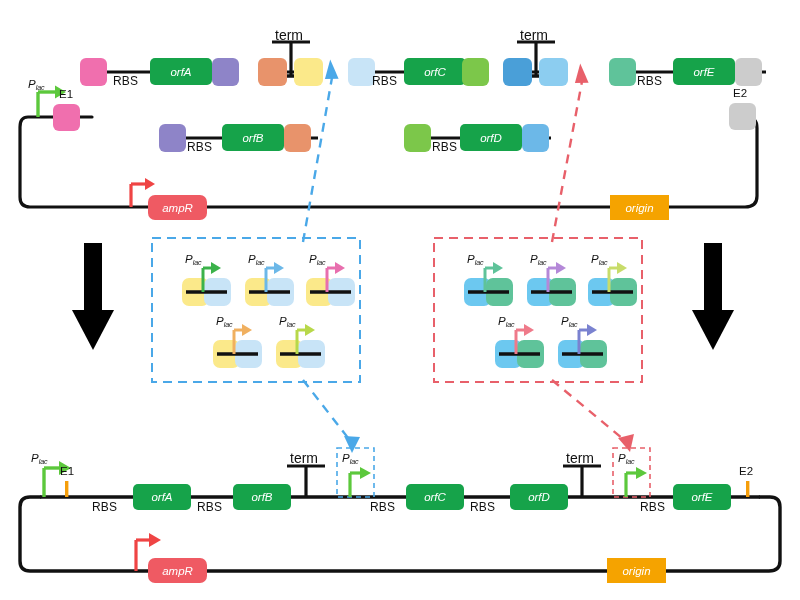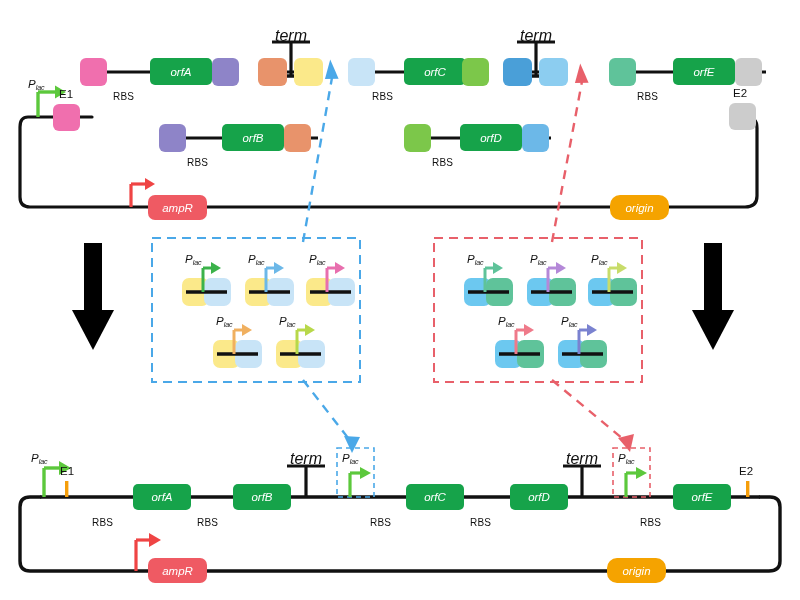--- a/index.html
+++ b/index.html
@@ -1,28 +1,28 @@
 <!DOCTYPE html>
 <html><head>
 <meta charset="utf-8">
 <style>
   html,body{margin:0;padding:0;background:#ffffff;}
   body{width:800px;height:600px;position:relative;overflow:hidden;
        font-family:"Liberation Sans","DejaVu Sans",sans-serif;}
   #stage{position:absolute;inset:0;width:800px;height:600px;}
-  .rbs{position:absolute;font-size:10px;color:#111;letter-spacing:.2px;margin-top:17px;}
+  .rbs{position:absolute;font-size:12px;color:#111;letter-spacing:.2px;}
   .plac{position:absolute;font-style:italic;font-size:11.5px;color:#111;}
   .plac sub{font-size:7px;font-style:italic;vertical-align:baseline;position:relative;top:2px;}
-  .term-lbl{position:absolute;font-style:italic;font-size:16px;color:#111;}
+  .term-lbl{position:absolute;font-size:14px;color:#111;}
   .e-lbl{position:absolute;font-size:11.5px;color:#111;}
   .gene{position:absolute;border-radius:5px;background:#16a34a;color:#fff;
         font-style:italic;font-size:11.5px;display:flex;align-items:center;
         justify-content:center;font-weight:400;}
   .gene.amp{background:#ef5a63;border-radius:7px;}
-  .gene.ori{background:#f5a300;border-radius:10px;}
+  .gene.ori{background:#f5a300;border-radius:0;}
   .flank{position:absolute;border-radius:6px;}
   svg.layer{position:absolute;left:0;top:0;width:800px;height:600px;
             overflow:visible;pointer-events:none;}
 </style>
 </head>
 <body>
 
 <div id="stage">
 
   <svg class="layer" viewBox="0 0 800 600">

